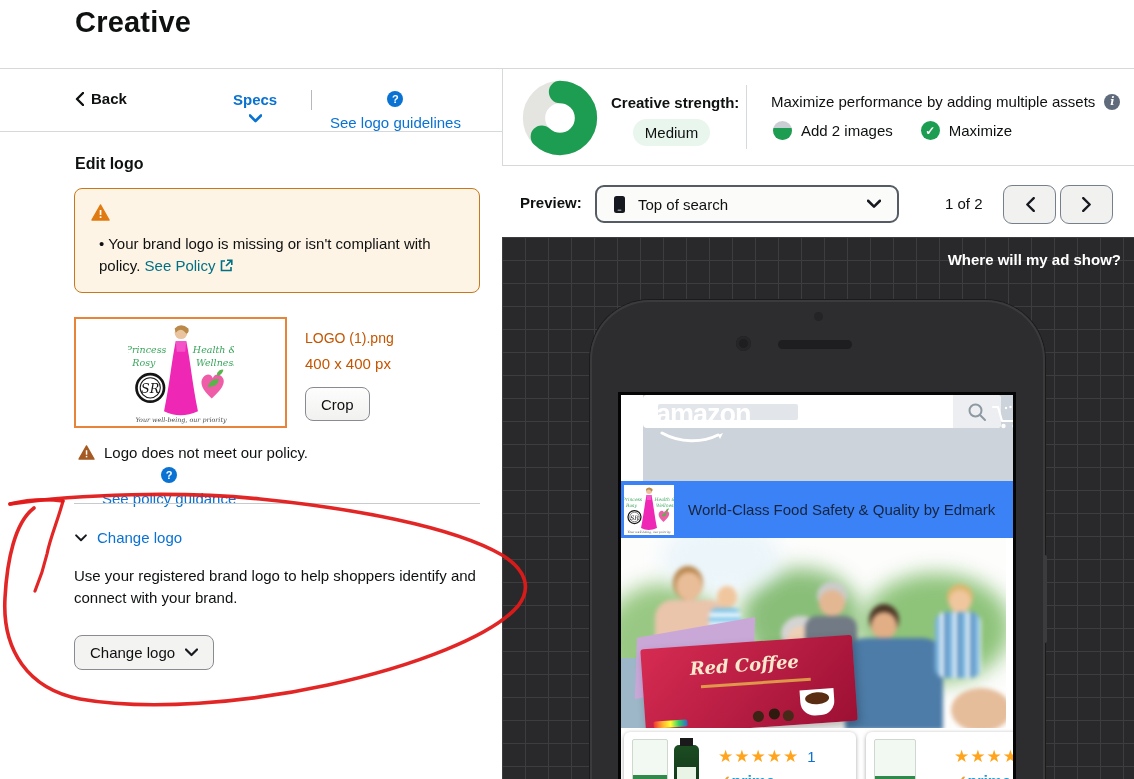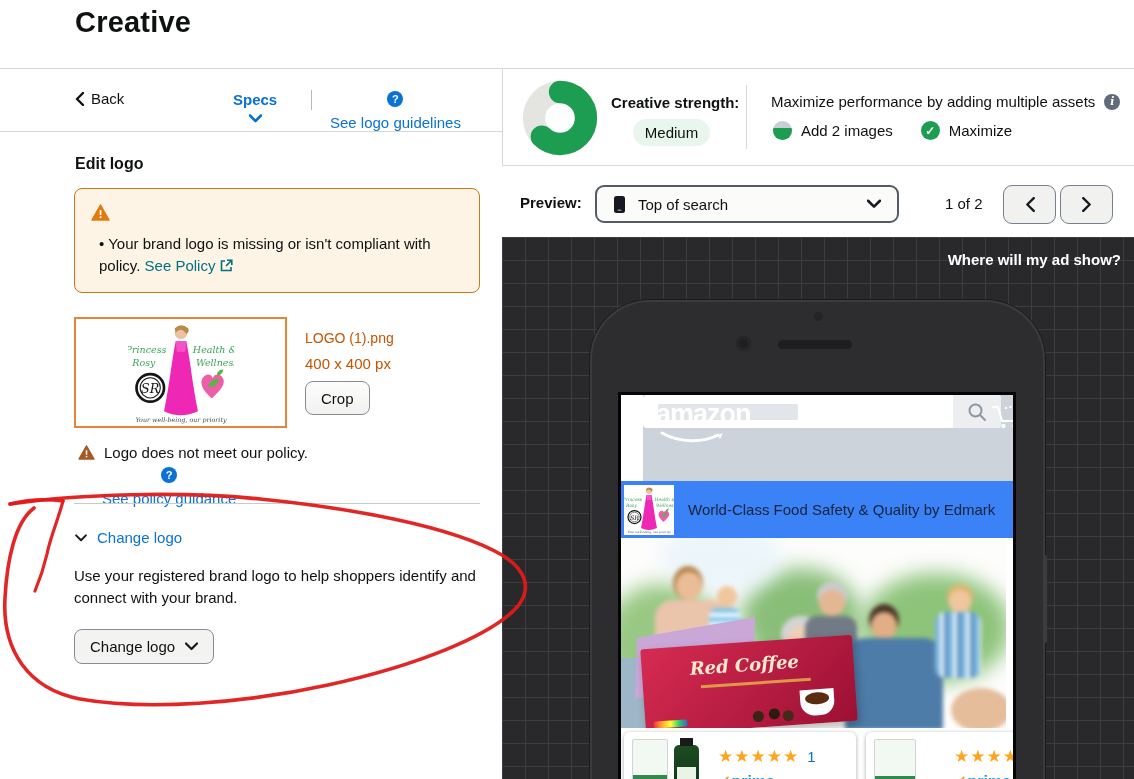--- a/index.html
+++ b/index.html
@@ -10,21 +10,21 @@
 
   
   #page-title { left:75px; top:6px; font-size:29px; font-weight:800; letter-spacing:.2px; }
   #divider-top { left:0; top:68px; width:502px; height:1px; background:#d5d9d9; }
   #vdivider { left:502px; top:68px; width:1px; height:169px; background:#d5d9d9; }
 
   
   .link { color:#0972d3; cursor:pointer;flex-direction:column; }
   .teal { color:#007185; }
   #back-row { left:75px; top:90px; display:flex; align-items:center; gap:7px;
-    font-size:15px; font-weight:400; }
+    font-size:15px; font-weight:700; }
   #specs { left:233px; top:91px; display:flex; align-items:center; gap:6px; font-size:15px; font-weight:600;}
   #nav-sep { left:311px; top:90px; width:1px; height:20px; background:#b5b9bd; }
   #guidelines { left:330px; top:91px; display:flex; align-items:center; gap:7px; font-size:15px; }
   #divider-back { left:0; top:131px; width:502px; height:1px; background:#d5d9d9; }
 
   #edit-heading { left:75px; top:155px; font-size:16px; font-weight:700; }
 
   #alert-box { left:74px; top:188px; width:406px; height:105px; border:1px solid #c8781b;
     border-radius:8px; background:#fdf4e5; }
   #alert-title-row { left:16px; top:15px; display:flex; gap:12px; align-items:center; font-size:15px; }
@@ -34,21 +34,21 @@
     align-items:center; justify-content:center; color:#fff; font-size:11px; font-weight:700; flex:none; }
   .qicon { background:#0972d3; }
   .iicon { background:#5f6b7a; font-family:"DejaVu Serif",serif; font-style:italic; }
 
   #thumb-box { left:74px; top:317px; width:213px; height:111px; border:2px solid #e8833a;
     background:#fff; display:flex; align-items:center; justify-content:center; }
   #file-name { left:305px; top:330px; font-size:14px; color:#c45500; }
   #file-size { left:305px; top:355px; font-size:15px; color:#c45500; }
   .btn { display:inline-flex; align-items:center; gap:10px; border:1px solid #888c92;
     border-radius:8px; background:linear-gradient(#fdfdfd,#f1f1ef); font-size:15px;
-    padding:0 15px; height:34px; cursor:pointer; color:#0f1111; }
+    padding:0 15px; height:34px; cursor:pointer; color:#0f1111;margin-top:6px; }
   #crop-btn { left:305px; top:381px; }
   #policy-warn { left:78px; top:444px; display:flex; gap:9px; align-items:center; font-size:15px; }
   #policy-guidance { left:102px; top:467px; display:flex; gap:7px; align-items:center; font-size:15px; }
   #divider-change { left:74px; top:503px; width:406px; height:1px; background:#c8cbce; }
 
   #change-toggle { left:75px; top:529px; display:flex; gap:10px; align-items:center; font-size:15px; }
   #change-desc { left:74px; top:565px; width:414px; font-size:15px; line-height:22px; }
   #change-btn { left:74px; top:629px; background:#f3f3f1; height:35px; }
 
   #annotation { left:0; top:470px; width:560px; height:260px; pointer-events:none; z-index:60; }

